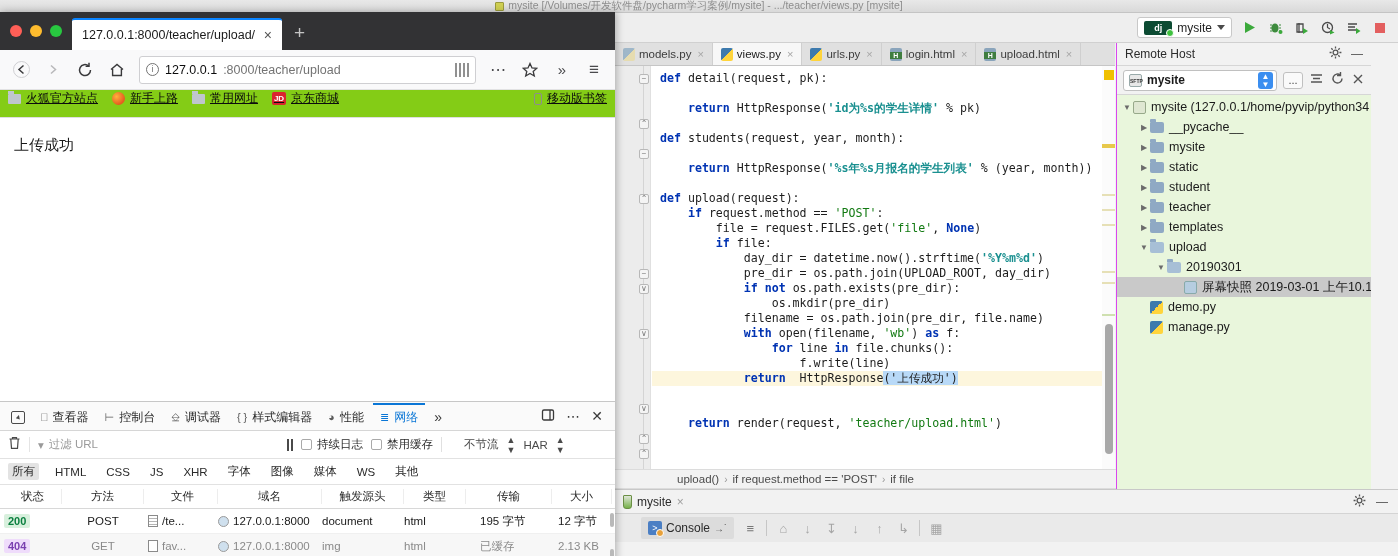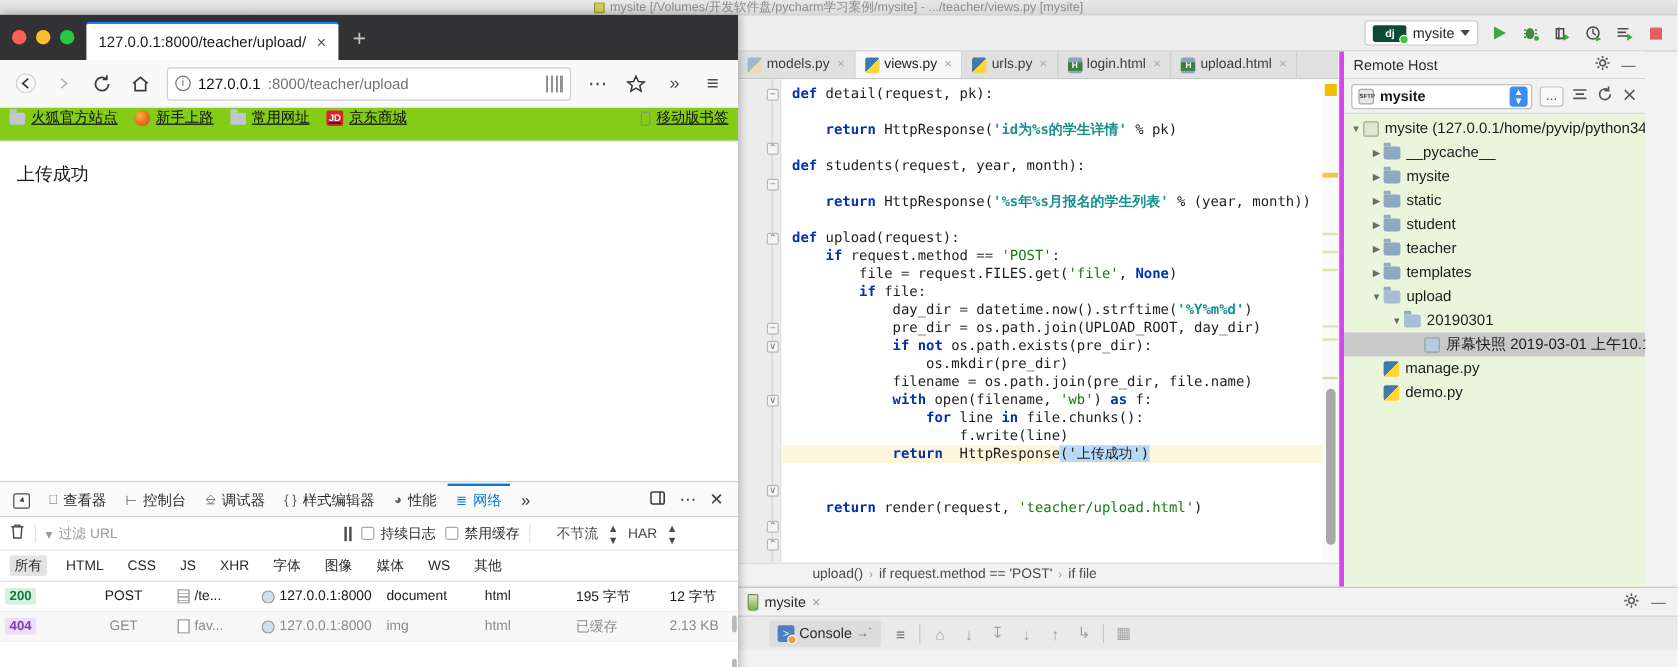--- a/index.html
+++ b/index.html
@@ -122,21 +122,21 @@
     position: absolute; left: 615px; top: 469px; width: 579px; height: 20px;
     background: #f2f2f2; border-top: 1px solid #dcdcdc; border-bottom: 1px solid #dcdcdc;
     display: flex; align-items: center; gap: 5px; padding-left: 62px;
     font-size: 11.5px; color: #4a4a4a;
   }
   .pc-breadcrumb .sep { color: #9a9a9a; font-size: 10px; }
 
   
   .rh {
     position: absolute; left: 1116px; top: 43px; width: 255px; height: 446px;
-    background: #f2f2f2; border-left: 4px solid #d946ef;
+    background: #f2f2f2; border-left: 1px solid #d946ef;
   }
   .rh-head {
     height: 23px; display: flex; align-items: center; padding: 0 8px;
     font-size: 12px; color: #2b2b2b; border-bottom: 1px solid #d6d6d6; background: #f2f2f2;
   }
   .rh-head .sp { margin-left: auto; display: flex; align-items: center; gap: 9px; color: #555; }
   .rh-toolbar {
     height: 29px; display: flex; align-items: center; gap: 6px; padding: 0 6px;
     border-bottom: 1px solid #d6d6d6; background: #f2f2f2;
   }
@@ -545,26 +545,26 @@
             <span>20190301</span>
           </div>
           <div class="tr selected" style="padding-left: 55px;">
             <span class="arrow"></span>
             <span class="fic img"></span>
             <span>屏幕快照 2019-03-01 上午10.17</span>
           </div>
           <div class="tr" style="padding-left: 21px;">
             <span class="arrow"></span>
             <span class="fic pyf"></span>
-            <span>manage.py</span>
+            <span>demo.py</span>
           </div>
           <div class="tr" style="padding-left: 21px;">
             <span class="arrow"></span>
             <span class="fic pyf"></span>
-            <span>demo.py</span>
+            <span>manage.py</span>
           </div>
         </div>
     </div>
 
     <div class="run-tabbar">
       <span class="mysitetab">
         <span class="run-flask"></span>
         <span>mysite</span>
         <span style="color:#a0a0a0">×</span>
       </span>
@@ -769,20 +769,30 @@
           <span class="tp">JS</span>
           <span class="tp">XHR</span>
           <span class="tp">字体</span>
           <span class="tp">图像</span>
           <span class="tp">媒体</span>
           <span class="tp">WS</span>
           <span class="tp">其他</span>
         </div>
 
       <div class="dt-table">
+        <div class="dt-thead">
+          <div class="c-status">状态</div>
+          <div class="c-method">方法</div>
+          <div class="c-file" style="justify-content:center">文件</div>
+          <div class="c-domain" style="justify-content:center">域名</div>
+          <div class="c-cause">触发源头</div>
+          <div class="c-type">类型</div>
+          <div class="c-transfer" style="padding-left:0">传输</div>
+          <div class="c-size" style="padding-left:0">大小</div>
+        </div>
 
         <div class="dt-row">
           <div class="c-status">
             <span class="badge b200">200</span>
           </div>
           <div class="c-method">POST</div>
           <div class="c-file">
             <span class="doc-ico lined"></span>
             <span>/te...</span>
           </div>

